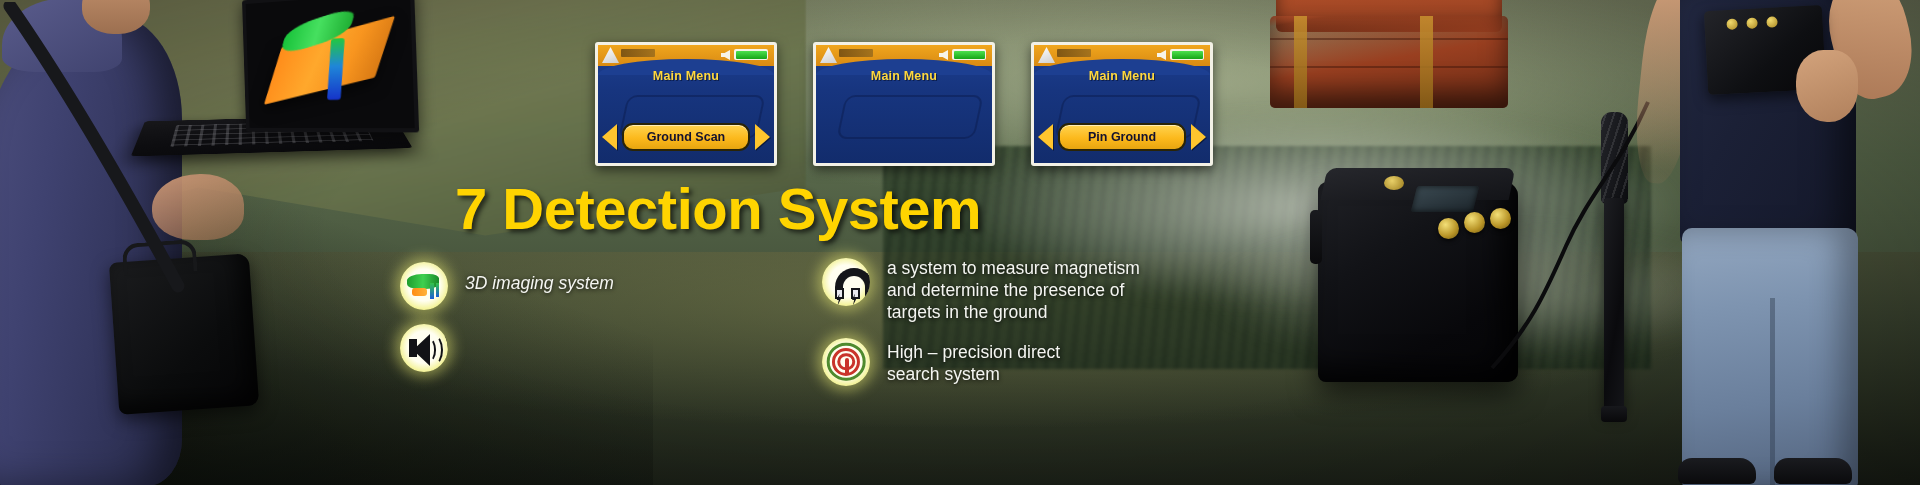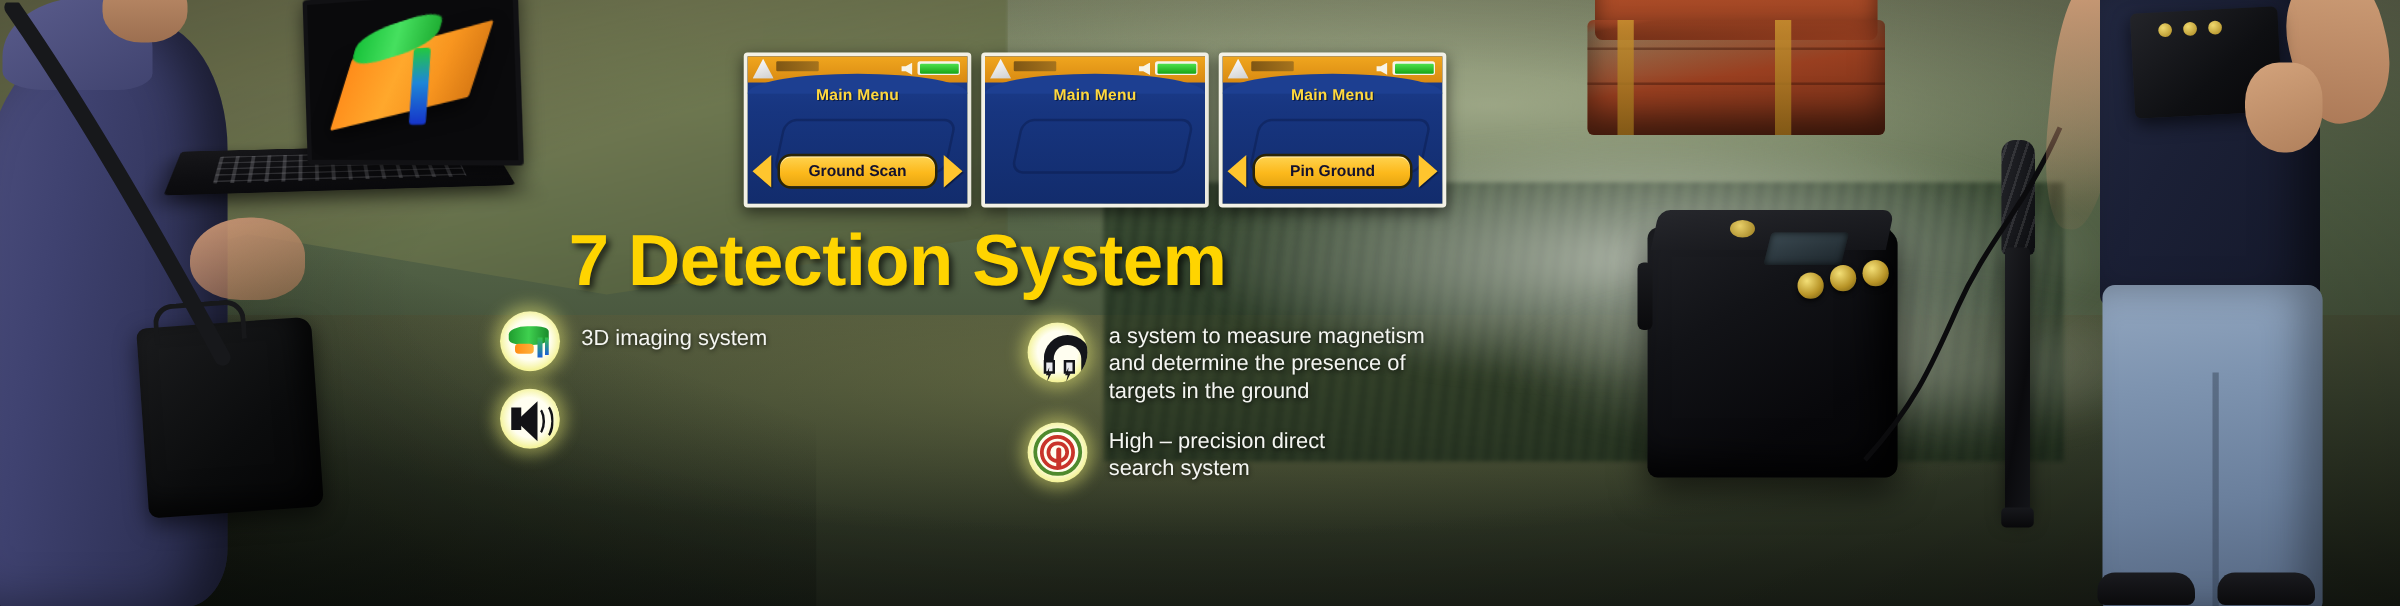--- a/index.html
+++ b/index.html
@@ -140,21 +140,21 @@
   }
   .lap-keys{
     position:absolute;left:34px;top:10px;width:196px;height:40px;
     background:
       repeating-linear-gradient(90deg, rgba(150,150,156,.34) 0 3px, rgba(0,0,0,0) 3px 13px),
       repeating-linear-gradient(180deg, rgba(150,150,156,.28) 0 2px, rgba(0,0,0,0) 2px 9px);
     border-radius:2px;opacity:.85;
   }
 
   
-  .panels{position:absolute;left:595px;top:42px;display:flex;gap:8px;}
+  .panels{position:absolute;left:595px;top:42px;display:flex;gap:36px;}
   .panel{
     width:176px;height:118px;
     background:linear-gradient(180deg,#1d3f91 0%,#17357f 38%,#122c6c 100%);
     border:3px solid #f3f1e6;
     border-radius:3px;
     box-shadow:0 4px 12px rgba(0,0,0,.55);
     position:relative;overflow:hidden;
   }
   .panel-top{
     position:absolute;left:0;top:0;width:100%;height:21px;
@@ -215,21 +215,21 @@
   
   .headline{
     position:absolute;left:455px;top:175px;
     color:#ffd400;font-size:58px;font-weight:bold;
     letter-spacing:-.5px;
     text-shadow:3px 3px 5px rgba(0,0,0,.65);
     white-space:nowrap;
   }
 
   
-  .features-l{position:absolute;left:400px;top:249px;width:380px;}
+  .features-l{position:absolute;left:400px;top:262px;width:380px;font-style:italic;}
   .features-r{position:absolute;left:822px;top:258px;width:400px;}
   .feat{display:flex;align-items:flex-start;gap:17px;margin-bottom:14px;}
   .feat-ic{
     flex:0 0 auto;width:48px;height:48px;border-radius:50%;
     background:radial-gradient(circle at 50% 48%, #fffef0 46%, #f4f39a 70%, #e9e86a 100%);
     box-shadow:0 0 13px 5px rgba(244,243,120,.45);
     position:relative;overflow:hidden;
   }
   .feat-tx{
     color:#f4f5f1;font-size:17.5px;line-height:1.25;

